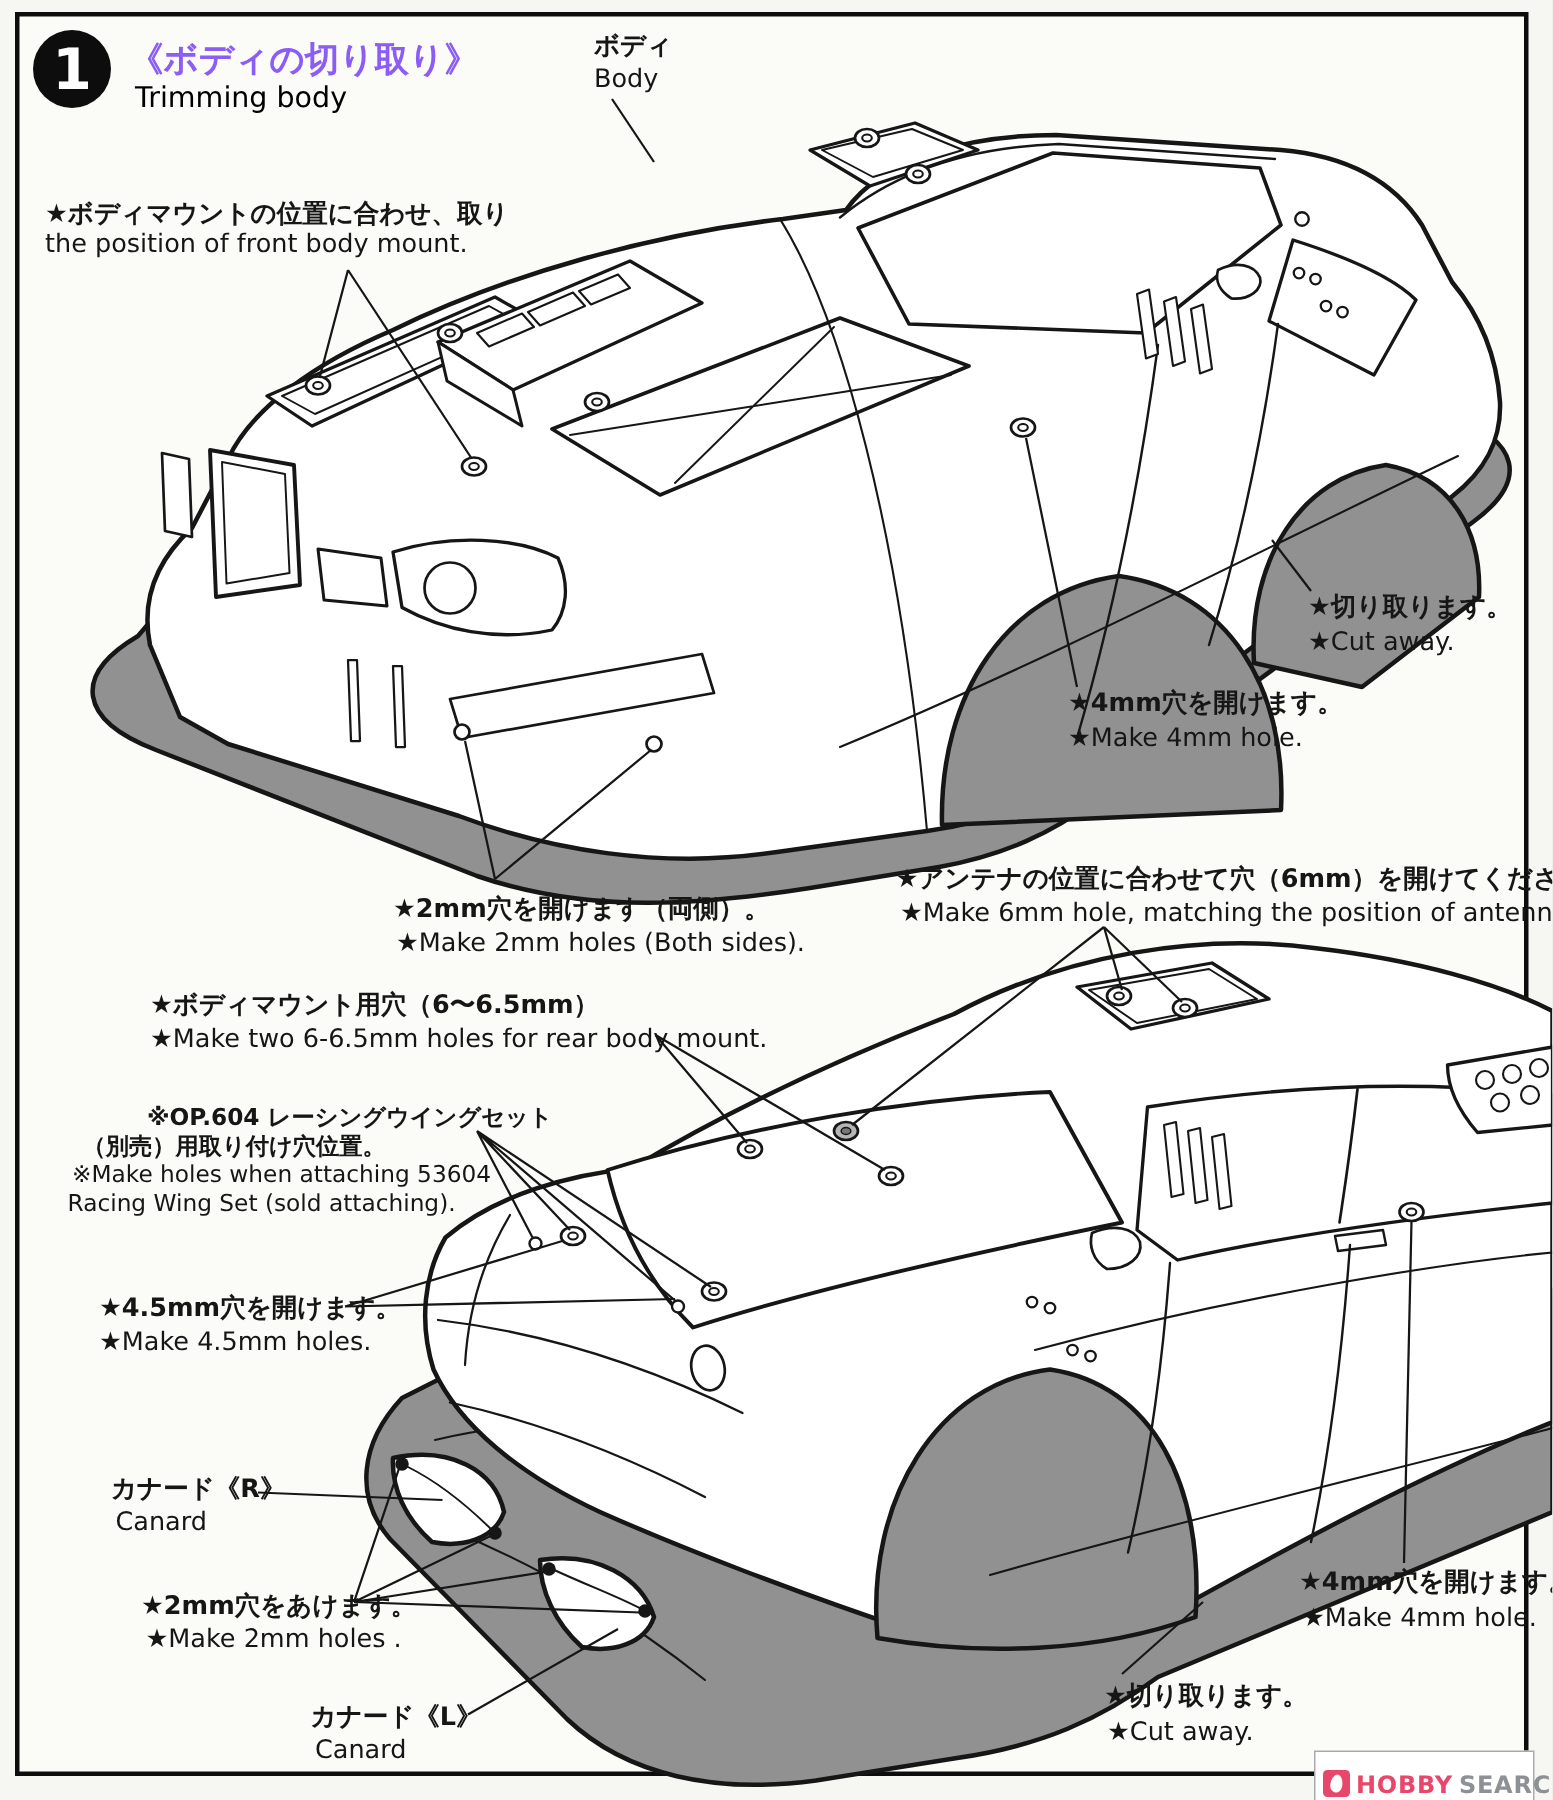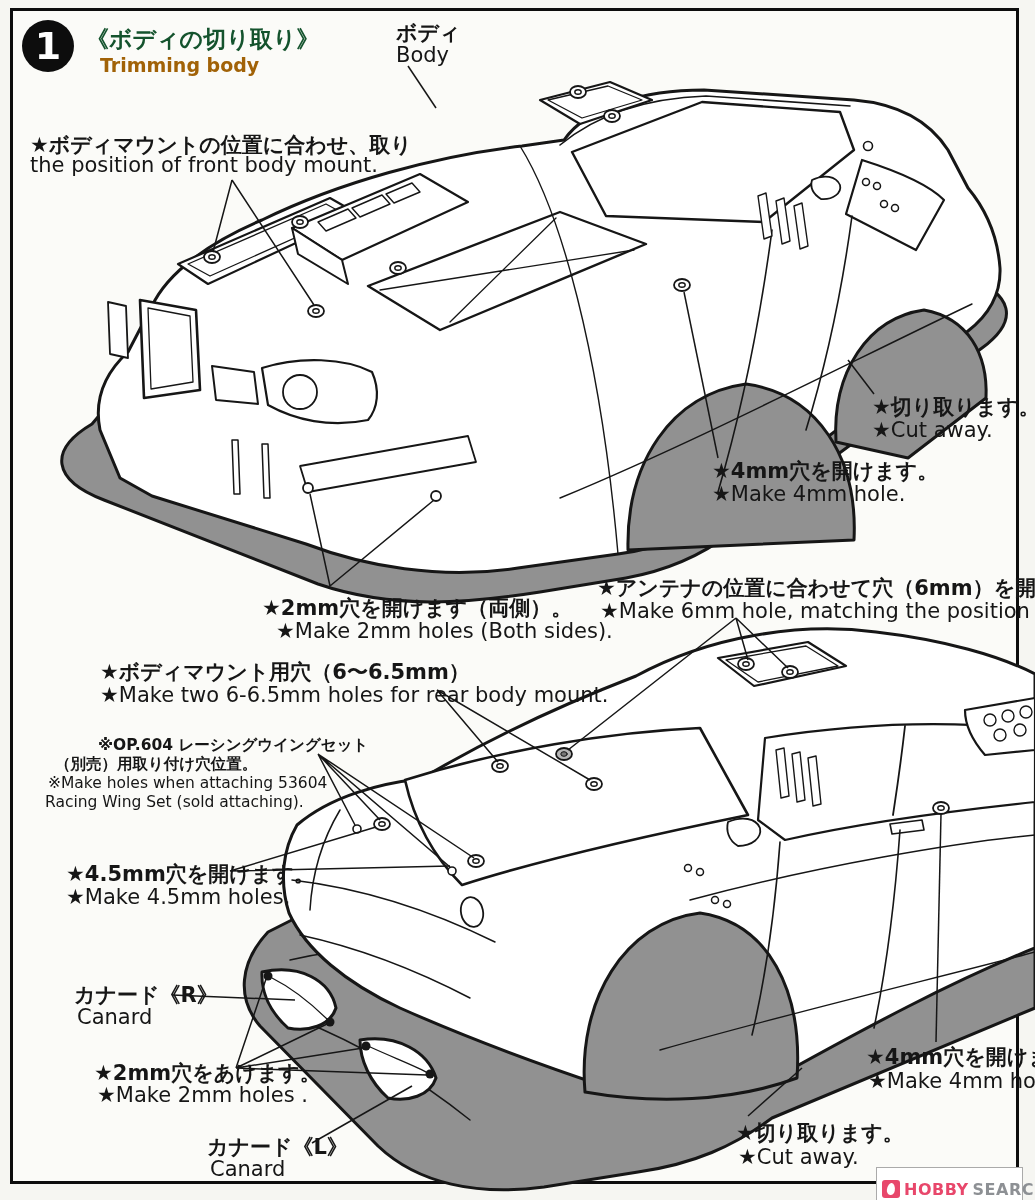--- a/index.html
+++ b/index.html
@@ -7,31 +7,31 @@
     position:relative;width:1035px;height:1200px;background:#f6f6f2;
     font-family:"DejaVu Sans","Liberation Sans",sans-serif;overflow:hidden;
   }
   .frame{
     position:absolute;left:10px;top:8px;width:1009px;height:1176px;
     border:3px solid #0d0d0d;background:#fbfbf8;box-sizing:border-box;
   }
   .art{position:absolute;left:0;top:0;width:1035px;height:1200px;}
   .lbl{
     position:absolute;white-space:nowrap;color:#161616;
-    font-size:21px;font-weight:600;line-height:1.1;
+    font-size:17px;font-weight:600;line-height:1.1;
   }
   .lbl.en{font-weight:500;}
   .lbl.small{font-size:15.5px;}
   .step-badge{
     position:absolute;left:22px;top:20px;width:52px;height:52px;border-radius:50%;
     background:#0d0d0d;color:#ffffff;display:flex;align-items:center;justify-content:center;
     font-size:38px;font-weight:bold;
   }
-  .title-jp{position:absolute;left:86px;top:24px;font-size:23px;font-weight:700;color:#14532d;white-space:nowrap;}
-  .title-en{position:absolute;left:100px;top:54px;font-size:19px;font-weight:700;color:#a16207;white-space:nowrap;}
+  .title-jp{position:absolute;left:86px;top:24px;font-size:23px;font-weight:700;color:#8b5cf6;white-space:nowrap;}
+  .title-en{position:absolute;left:90px;top:54px;font-size:19px;font-weight:400;color:#000000;white-space:nowrap;}
   .watermark{
     position:absolute;left:876px;top:1167px;width:147px;height:44px;background:#ffffff;
     border:1px solid #aaaaaa;display:flex;align-items:center;gap:4px;padding:0 5px;box-sizing:border-box;
   }
   .wm-icon{width:18px;height:18px;border-radius:3px;background:#e8476b;position:relative;flex:0 0 auto;}
   .wm-icon:after{
     content:"";position:absolute;left:5px;top:3px;width:8px;height:12px;background:#ffffff;
     border-radius:50% 50% 50% 50%/60% 60% 40% 40%;transform:rotate(8deg);
   }
   .wm-hobby{color:#e8476b;font-size:16px;font-weight:700;letter-spacing:0.5px;}
@@ -207,21 +207,21 @@
   <div class="lbl" style="left:30px;top:86px;margin-top:48px;">★ボディマウントの位置に合わせ、取り</div>
   <div class="lbl en" style="left:30px;top:154px;">the position of front body mount.</div>
 
   <div class="lbl" style="left:872px;top:396px;">★切り取ります。</div>
   <div class="lbl en" style="left:872px;top:419px;">★Cut away.</div>
 
   <div class="lbl" style="left:712px;top:460px;">★4mm穴を開けます。</div>
   <div class="lbl en" style="left:712px;top:483px;">★Make 4mm hole.</div>
 
   <div class="lbl" style="left:262px;top:597px;">★2mm穴を開けます（両側）。</div>
-  <div class="lbl en" style="left:264px;top:620px;margin-left:12px;">★Make 2mm holes (Both sides).</div>
+  <div class="lbl en" style="left:264px;top:620px;">★Make 2mm holes (Both sides).</div>
 
   <div class="lbl" style="left:597px;top:577px;">★アンテナの位置に合わせて穴（6mm）を開けてください。</div>
   <div class="lbl en" style="left:600px;top:600px;">★Make 6mm hole, matching the position of antenna.</div>
 
   <div class="lbl" style="left:100px;top:661px;">★ボディマウント用穴（6〜6.5mm）</div>
   <div class="lbl en" style="left:100px;top:684px;">★Make two 6-6.5mm holes for rear body mount.</div>
 
   <div class="lbl small" style="left:50px;top:737px;margin-left:48px;">※OP.604 レーシングウイングセット</div>
   <div class="lbl small" style="left:55px;top:756px;">（別売）用取り付け穴位置。</div>
   <div class="lbl small en" style="left:48px;top:775px;">※Make holes when attaching 53604</div>

